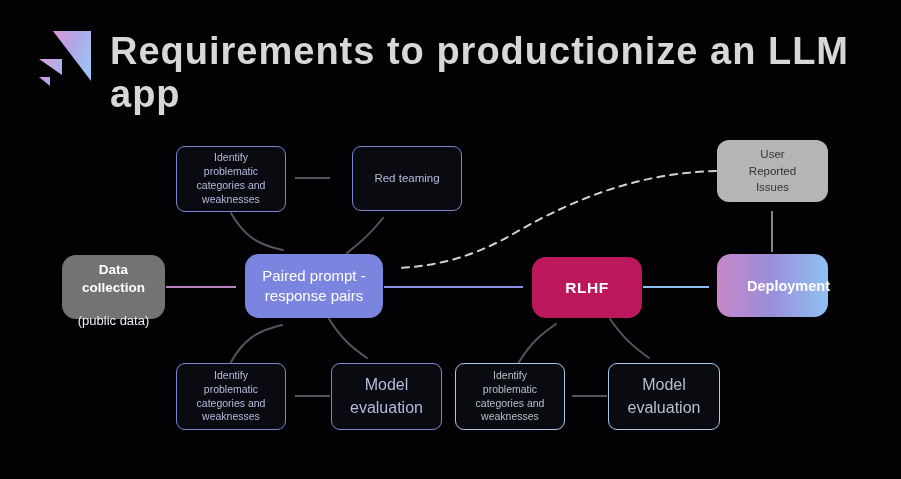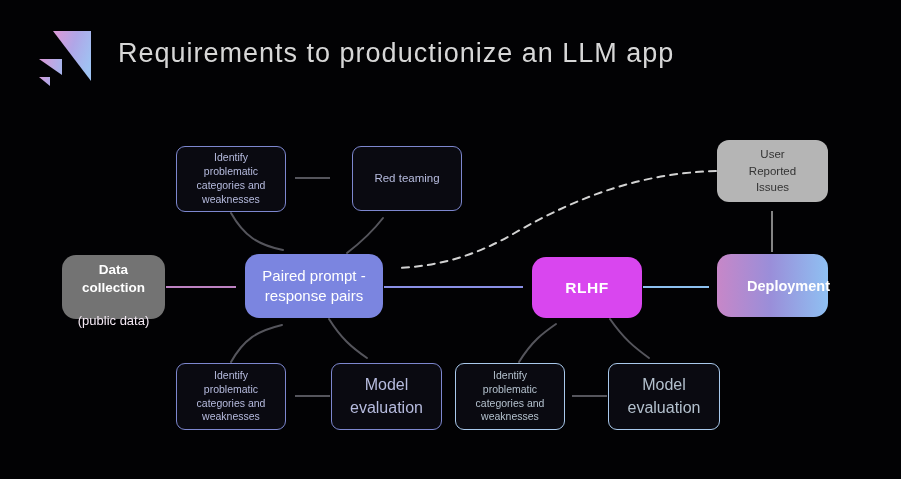--- a/index.html
+++ b/index.html
@@ -11,22 +11,22 @@
   
   .logo{position:absolute;left:38px;top:30px;width:56px;height:56px;}
   .tri{position:absolute;display:block;clip-path:polygon(0 0,100% 0,100% 100%);}
   .tri-lg{left:15px;top:1px;width:38px;height:50px;
     background:linear-gradient(110deg,#d79ad9 8%,#b0a6e7 45%,#9fc3f3 88%);}
   .tri-md{left:1px;top:29px;width:23px;height:16px;
     background:linear-gradient(100deg,#d79ad9 10%,#a9b4ec 90%);}
   .tri-sm{left:1px;top:47px;width:11px;height:9px;
     background:linear-gradient(100deg,#d29bd8 10%,#b2a9e8 90%);}
   .title{
-    position:absolute;left:110px;top:30px;margin:8px;
-    font-size:27px;font-weight:400;letter-spacing:1px;color:#d7d7d7;
+    position:absolute;left:110px;top:30px;margin:0;
+    font-size:38px;font-weight:700;letter-spacing:1px;color:#d7d7d7;
   }
   
   .arrows{position:absolute;left:0;top:0;pointer-events:none;}
   .arrows path{fill:none;stroke-width:2;}
   .curve{stroke-linecap:round;}
   
   .node{
     position:absolute;box-sizing:border-box;
     display:flex;align-items:center;justify-content:center;
     text-align:center;white-space:pre-line;border-radius:14px;
@@ -35,21 +35,21 @@
     background:#0a0a11;border:1.6px solid #7d87cf;border-radius:9px;
     color:#b6bbde;font-size:10.5px;line-height:1.32;
   }
   .dark.blue-border{border-color:#a9c9ec;color:#b3c0cd;}
   .dark.single{font-size:11.5px;margin-left:21px;}
   .dark.model{font-size:16px;line-height:1.4;}
   .pink-node{background:#737373;color:#fff;font-size:13px;line-height:1.3;}
   .pink-node .bold-line{font-weight:bold;font-size:13.5px;}
   .pink-node .sub-line{color:#f4e9f4;}
   .paired-node{background:#7b85e0;color:#fff;font-weight:normal;font-size:15px;line-height:1.35;}
-  .rlhf-node{background:#d946ef;color:#fff;font-weight:bold;font-size:15.5px;letter-spacing:.6px;text-align:right;}
+  .rlhf-node{background:#be185d;color:#fff;font-weight:bold;font-size:15.5px;letter-spacing:.6px;text-align:right;}
   .deploy-node{background:linear-gradient(90deg,#c787c8 0%,#9a8ed9 48%,#8fc0f2 100%);
     color:#fff;font-weight:bold;font-size:14.5px;padding-left:32px;}
   .gray-node{background:#b5b5b5;color:#333;font-size:11.5px;line-height:1.45;border-radius:12px;}
 </style>
 </head>
 <body>
 
 <div class="stage">
 
   <div class="logo">

